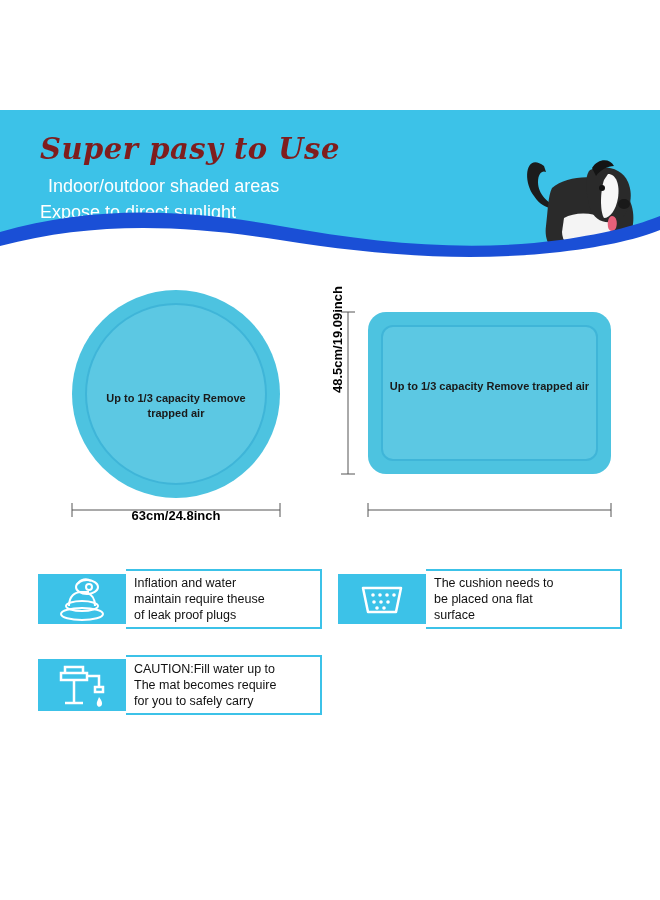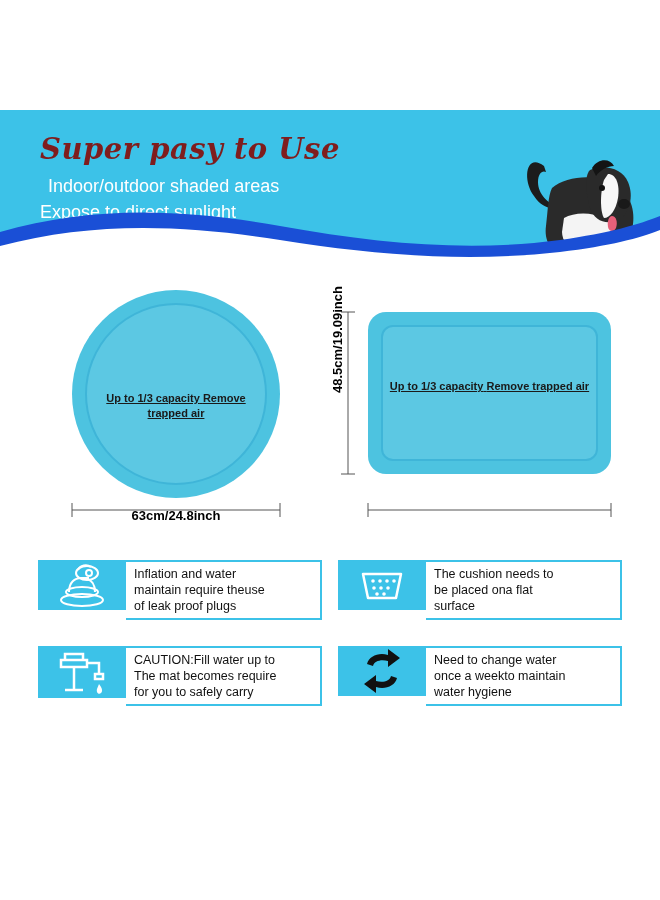--- a/index.html
+++ b/index.html
@@ -123,21 +123,20 @@
     box-sizing: border-box;
   }
   .pool-caption {
     position: absolute;
     width: 100%;
     text-align: center;
     font-size: 11px;
     font-weight: bold;
     color: #1a1a1a;
     line-height: 15px;
-    text-decoration: underline;
   }
   .round-caption { top: 86px; }
   .rect-caption { top: 52px; }
   .dim-label {
     position: absolute;
     font-size: 13px;
     font-weight: bold;
     color: #000000;
     white-space: nowrap;
   }
@@ -168,21 +167,21 @@
     top: 560px;
     width: 584px;
     display: grid;
     grid-template-columns: 284px 284px;
     grid-template-rows: auto auto;
     column-gap: 16px;
     row-gap: 8px;
   }
   .card {
     display: flex;
-    align-items: flex-start;
+    align-items: center;
     height: 78px;
   }
   .card.tall { height: 78px; }
   .card-icon {
     width: 88px;
     flex: 0 0 88px;
     background: #3cc2e8;
     display: flex;
     align-items: center;
     justify-content: center;
@@ -344,30 +343,15 @@
       </div>
       <div class="card-text">
         <div>
           <span>CAUTION:Fill water up to</span>
           <span>The mat becomes require</span>
           <span>for you to safely carry</span>
         </div>
       </div>
     </div>
 
-    <div class="card tall">
-      <div class="card-icon">
-        <svg width="54" height="50" viewBox="0 0 54 50">
-          <path d="M12 18 C14 10 24 6 33 9 L33 3 L45 12 L33 21 L33 15 C26 13 19 15 18 20 Z" fill="#111111"></path>
-          <path d="M42 32 C40 40 30 44 21 41 L21 47 L9 38 L21 29 L21 35 C28 37 35 35 36 30 Z" fill="#111111"></path>
-        </svg>
-      </div>
-      <div class="card-text">
-        <div>
-          <span>Need to change water</span>
-          <span>once a weekto maintain</span>
-          <span>water hygiene</span>
-        </div>
-      </div>
-    </div>
 
   </div>
 </div>
 
 </body></html>

